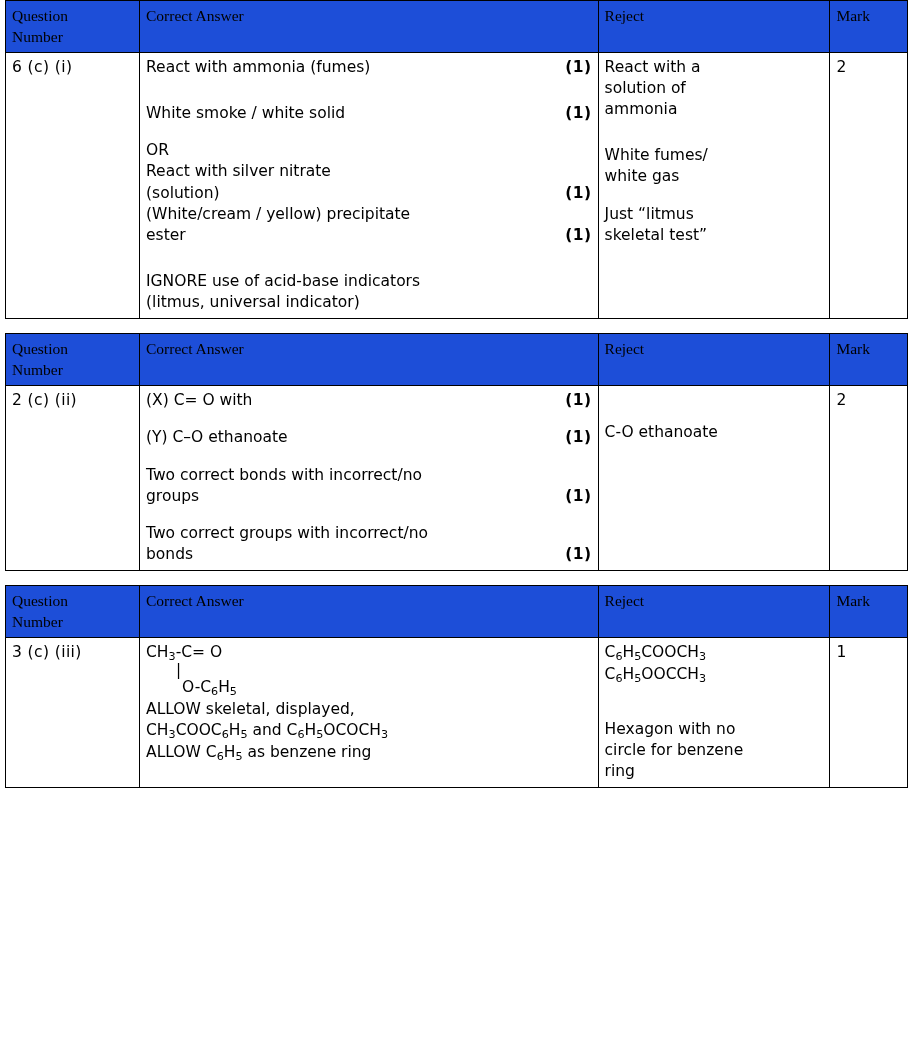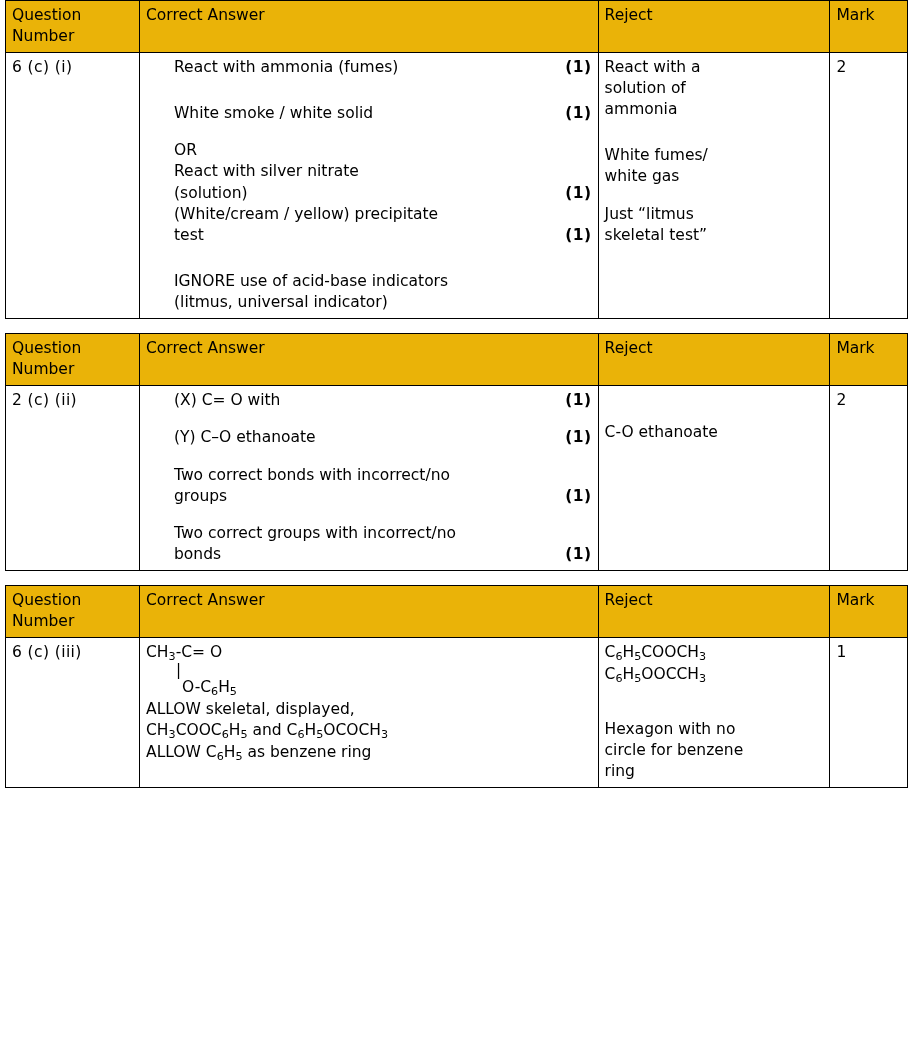--- a/index.html
+++ b/index.html
@@ -33,21 +33,22 @@
   }
   table.ms td, table.ms th {
     border: 1px solid #000000;
     vertical-align: top;
     padding: 4px 6px 5px 6px;
     line-height: 1.36;
     font-weight: normal;
     text-align: left;
   }
   thead td {
-    background: #eab308;
+    background: #1d4ed8;
+    font-family: Liberation Serif, serif;
   }
   .col-q  { width: 133px; }
   .col-a  { width: 455px; }
   .col-r  { width: 230px; }
   .col-m  { width: 77px; text-align: center; }
   td.col-m, th.col-m { text-align: left; }
   .hdr-mark { text-align: left; }
 
   .qnum {
     font-weight: bold;
@@ -60,21 +61,20 @@
   .ansline {
     position: relative;
     display: block;
     white-space: pre-wrap;
   }
   .ans-row {
     display: flex;
     justify-content: space-between;
     align-items: flex-start;
     gap: 10px;
-    margin-left: 28px;
   }
   .ans-row .txt { flex: 1 1 auto; }
   .mk {
     font-weight: bold;
     white-space: nowrap;
     flex: 0 0 auto;
     letter-spacing: 0.5px;
   }
   .sp { display: block; height: 1.05em; }
   .sp-sm { display: block; height: 0.55em; }
@@ -140,21 +140,21 @@
           </div>
           <div class="ans-row">
             <span class="txt">(solution)</span>
             <span class="mk">(1)</span>
           </div>
           <div class="ans-row">
             <span class="txt">(White/cream / yellow) precipitate</span>
             <span class="mk"></span>
           </div>
           <div class="ans-row">
-            <span class="txt">test</span>
+            <span class="txt">ester</span>
             <span class="mk">(1)</span>
           </div>
           <span class="sp"></span>
           <span class="sp-sm"></span>
           <div class="ans-row">
             <span class="txt">IGNORE use of acid-base indicators</span>
             <span class="mk"></span>
           </div>
           <div class="ans-row">
             <span class="txt">(litmus, universal indicator)</span>
@@ -251,21 +251,21 @@
           <span class="hdr-label">Question</span>
           <span class="hdr-label">Number</span>
         </td>
         <td class="col-a">Correct Answer</td>
         <td class="col-r">Reject</td>
         <td class="col-m hdr-mark">Mark</td>
       </tr>
     </thead>
     <tbody>
       <tr>
-        <td class="col-q qnum">6 (c) (iii)</td>
+        <td class="col-q qnum">3 (c) (iii)</td>
         <td class="col-a tight">
           <span class="ansline">CH<sub>3</sub>-C= O</span>
           <span class="bond">|</span>
           <span class="indent-o">O-C<sub>6</sub>H<sub>5</sub></span>
           <span class="ansline">ALLOW skeletal, displayed,</span>
           <span class="ansline">CH<sub>3</sub>COOC<sub>6</sub>H<sub>5</sub> and C<sub>6</sub>H<sub>5</sub>OCOCH<sub>3</sub></span>
           <span class="ansline">ALLOW C<sub>6</sub>H<sub>5</sub> as benzene ring</span>
         </td>
         <td class="col-r tight">
           <span class="ansline">C<sub>6</sub>H<sub>5</sub>COOCH<sub>3</sub></span>

